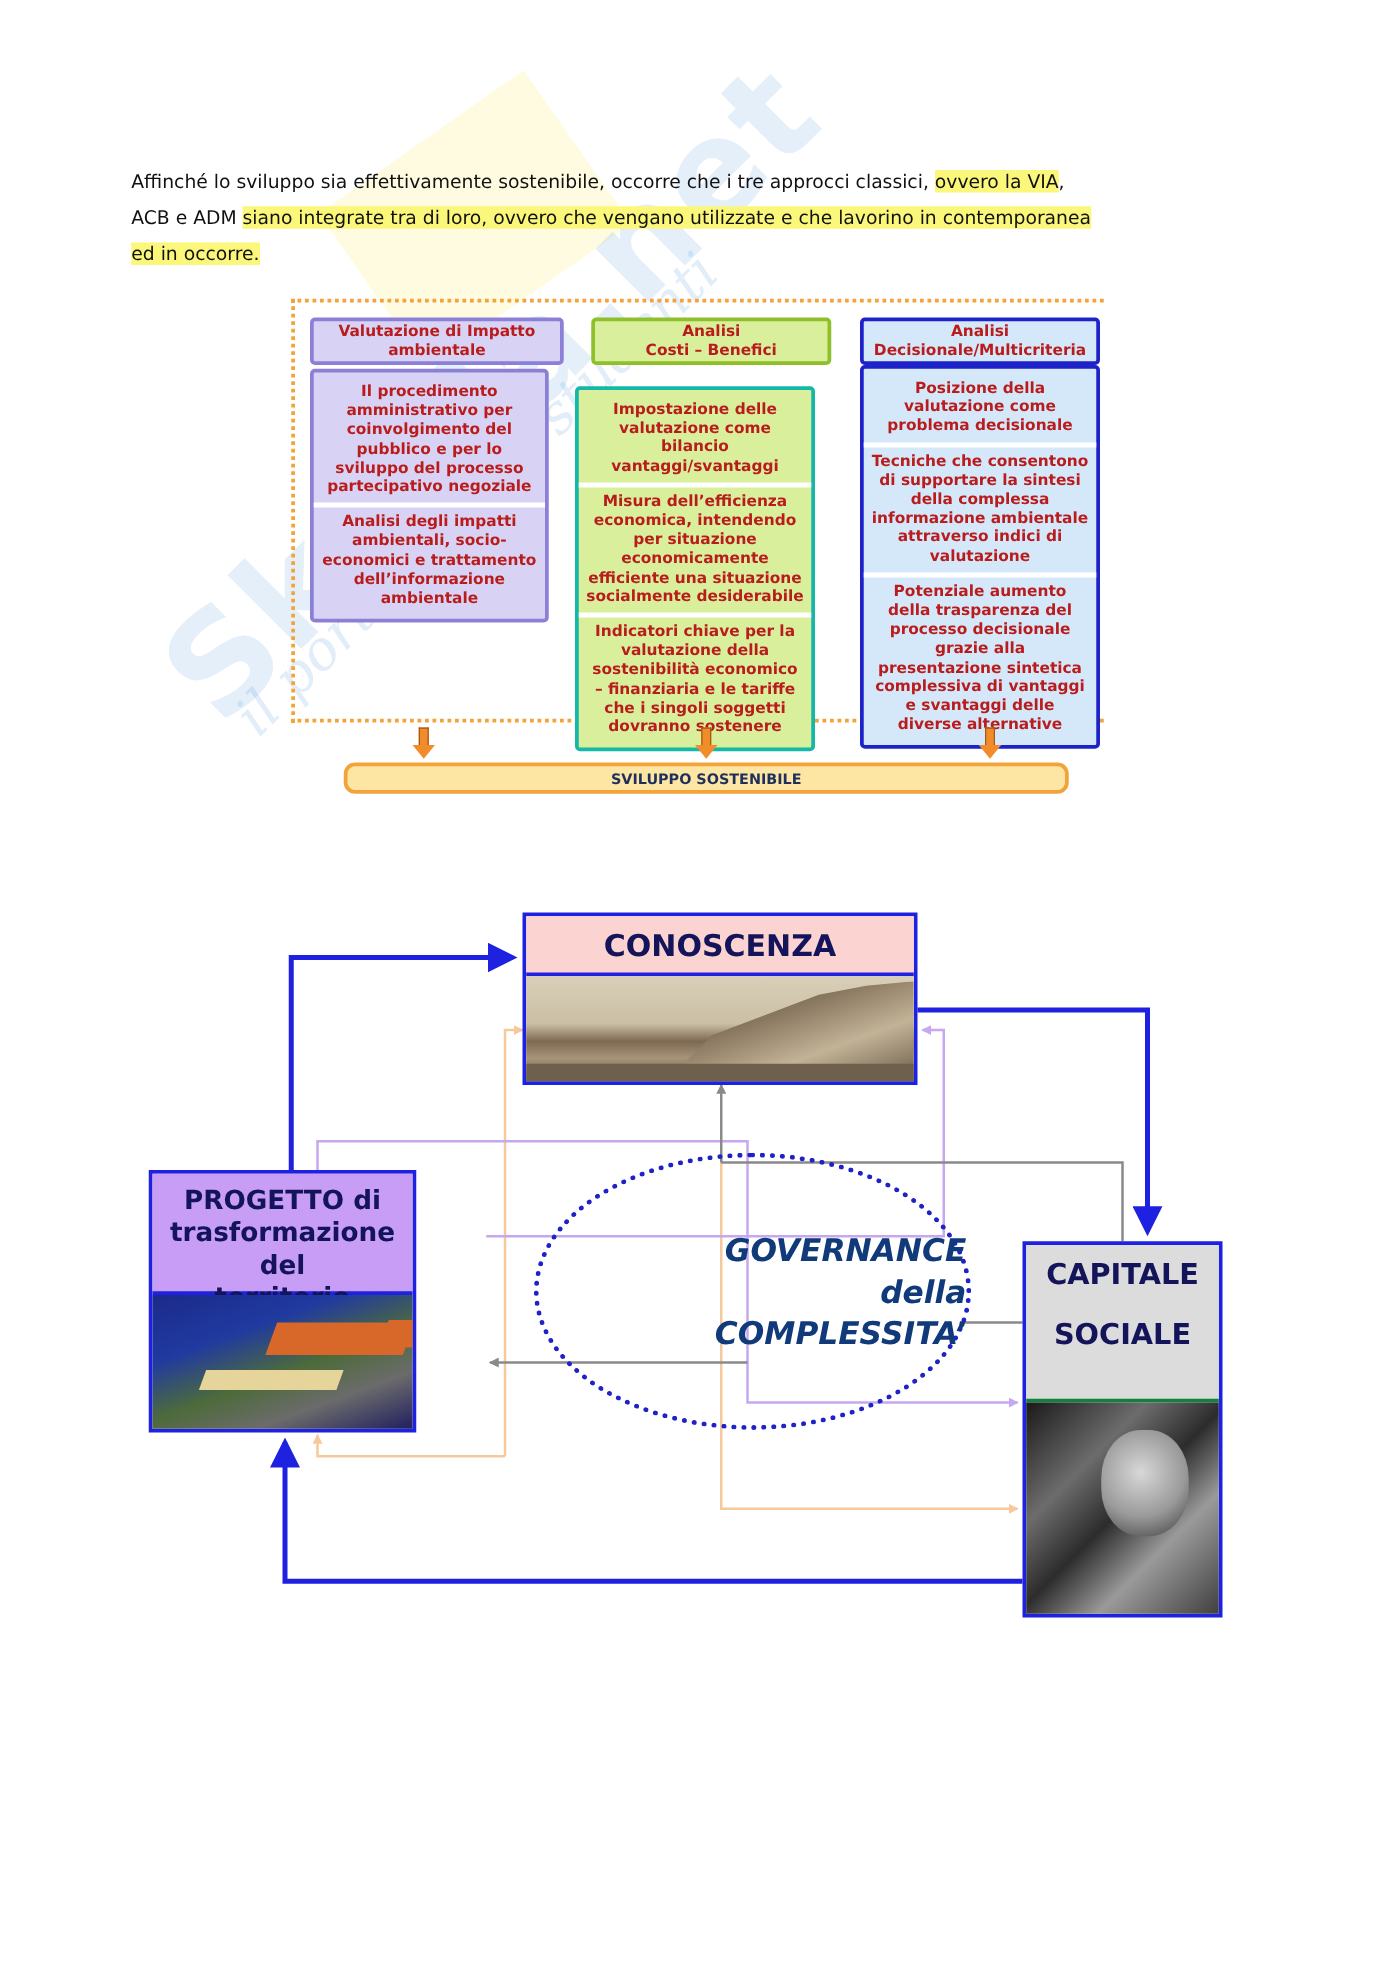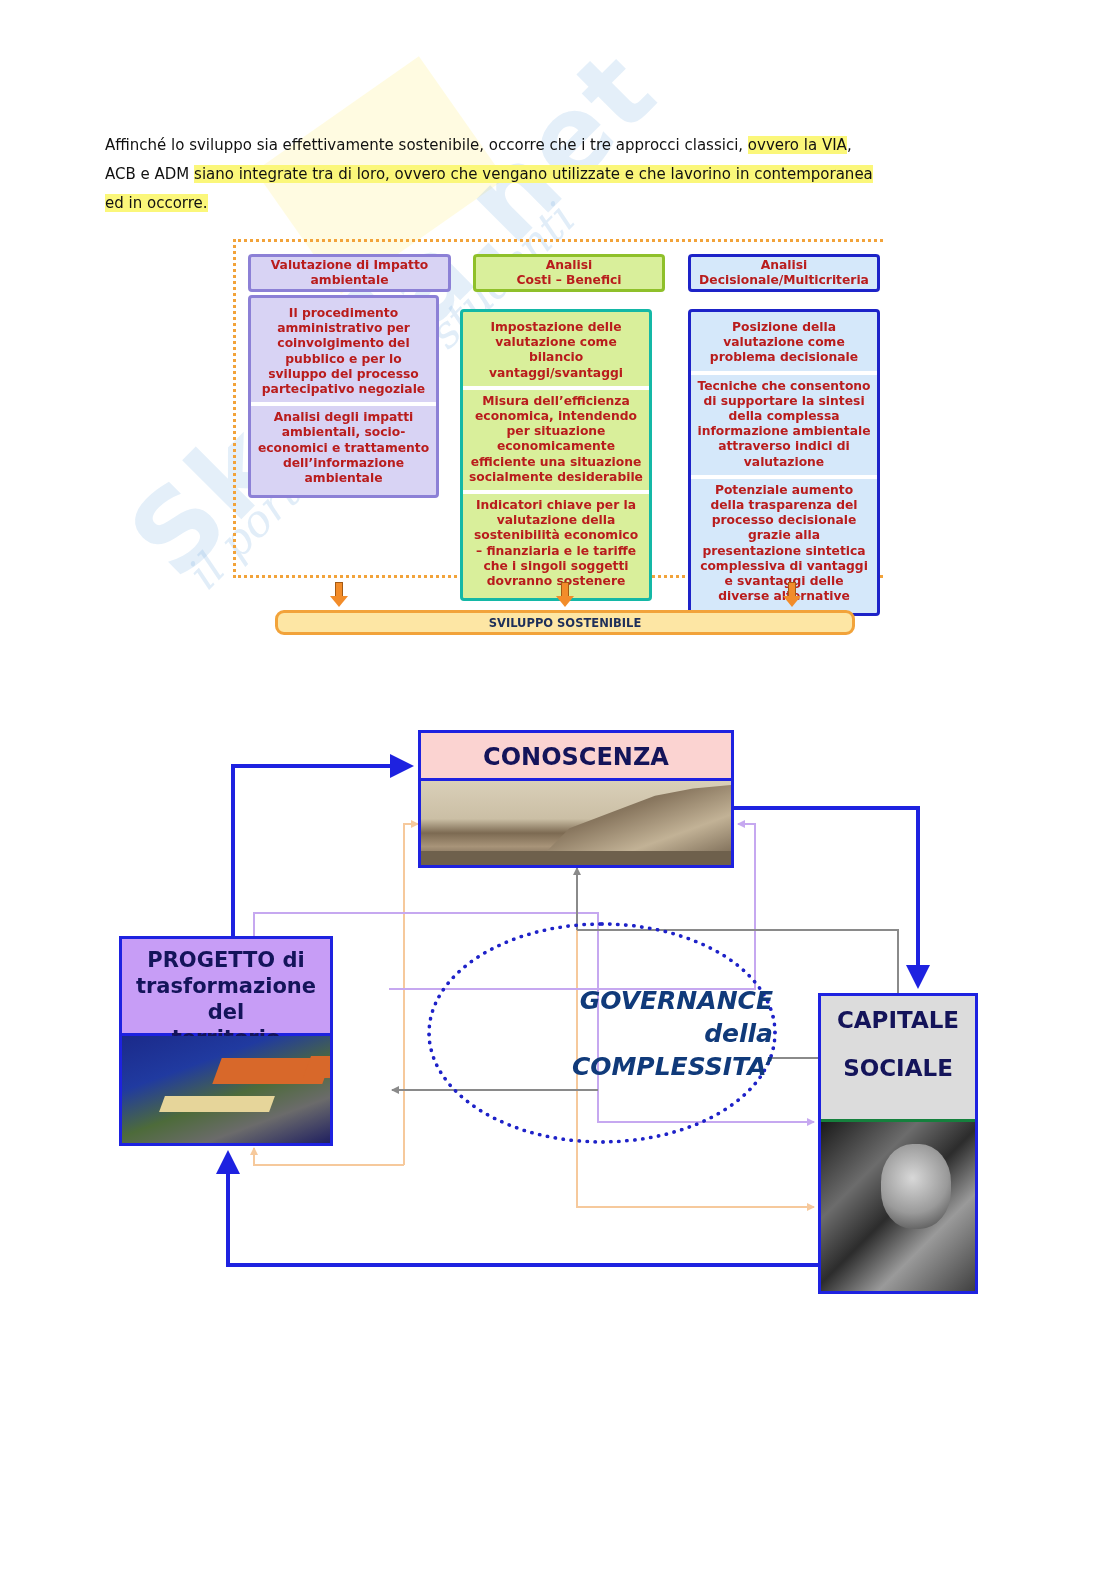--- a/index.html
+++ b/index.html
@@ -22,21 +22,21 @@
     .col-head { height: 38px; display: flex; align-items: center; justify-content: center; padding: 0 6px; }
     .col-body { padding: 4px 6px; display: flex; flex-direction: column; }
     .col-body .cell { padding: 4px 0 5px; }
     .col-body .sep { height: 4px; background: #ffffff; margin: 0 -6px; }
 
     .via-head { left: 12px; top: 12px; width: 203px; background: #d8d3f4; border: 3px solid #8c80d6; }
     .via-body { left: 12px; top: 53px; width: 191px; background: #d8d3f4; border: 3px solid #8c80d6; }
     .acb-head { left: 237px; top: 12px; width: 192px; background: #d9ef9b; border: 3px solid #8fc02a; }
     .acb-body { left: 224px; top: 67px; width: 192px; background: #d9ef9b; border: 3px solid #14b8a6; }
     .adm-head { left: 452px; top: 12px; width: 192px; background: #d5e8fa; border: 3px solid #1d23c8; }
-    .adm-body { left: 452px; top: 67px; width: 192px; background: #d5e8fa; border: 3px solid #1d23c8; }
+    .adm-body { left: 452px; top: 50px; width: 192px; background: #d5e8fa; border: 3px solid #1d23c8; }
 
     .down-arrow { position: absolute; width: 18px; height: 26px; z-index: 2; }
     .down-arrow .shaft { position: absolute; left: 5px; top: 0; width: 8px; height: 15px; background: #f28c2a; border: 1px solid #a45a14; border-bottom: none; }
     .down-arrow .head { position: absolute; left: 0; top: 14px; width: 0; height: 0; border-left: 9px solid transparent; border-right: 9px solid transparent; border-top: 11px solid #f28c2a; }
 
     .sust-bar { position: absolute; left: 275px; top: 610px; width: 580px; height: 25px; background: #fde6a4; border: 3px solid #f2a33a; border-radius: 9px; font-family: "DejaVu Sans", sans-serif; font-weight: bold; font-size: 11.5px; color: #1d2f5a; display: flex; align-items: center; justify-content: center; z-index: 2; }
 
     
     .flow { position: absolute; left: 0; top: 700px; width: 1116px; height: 620px; z-index: 2; }
     .flow svg.lines { position: absolute; left: 0; top: 0; }

